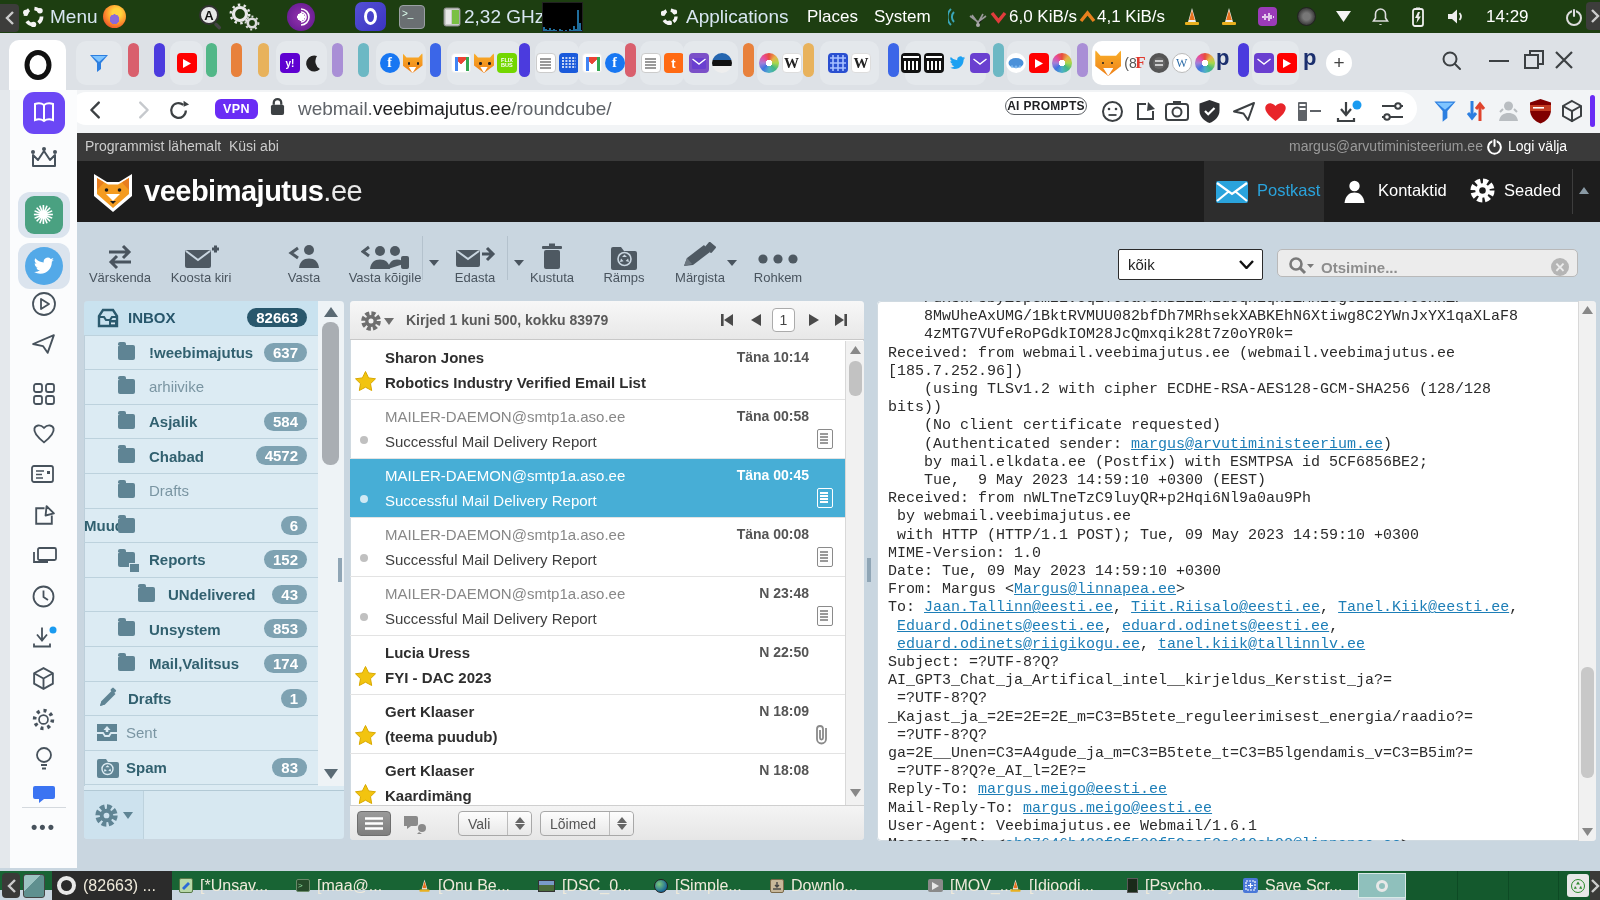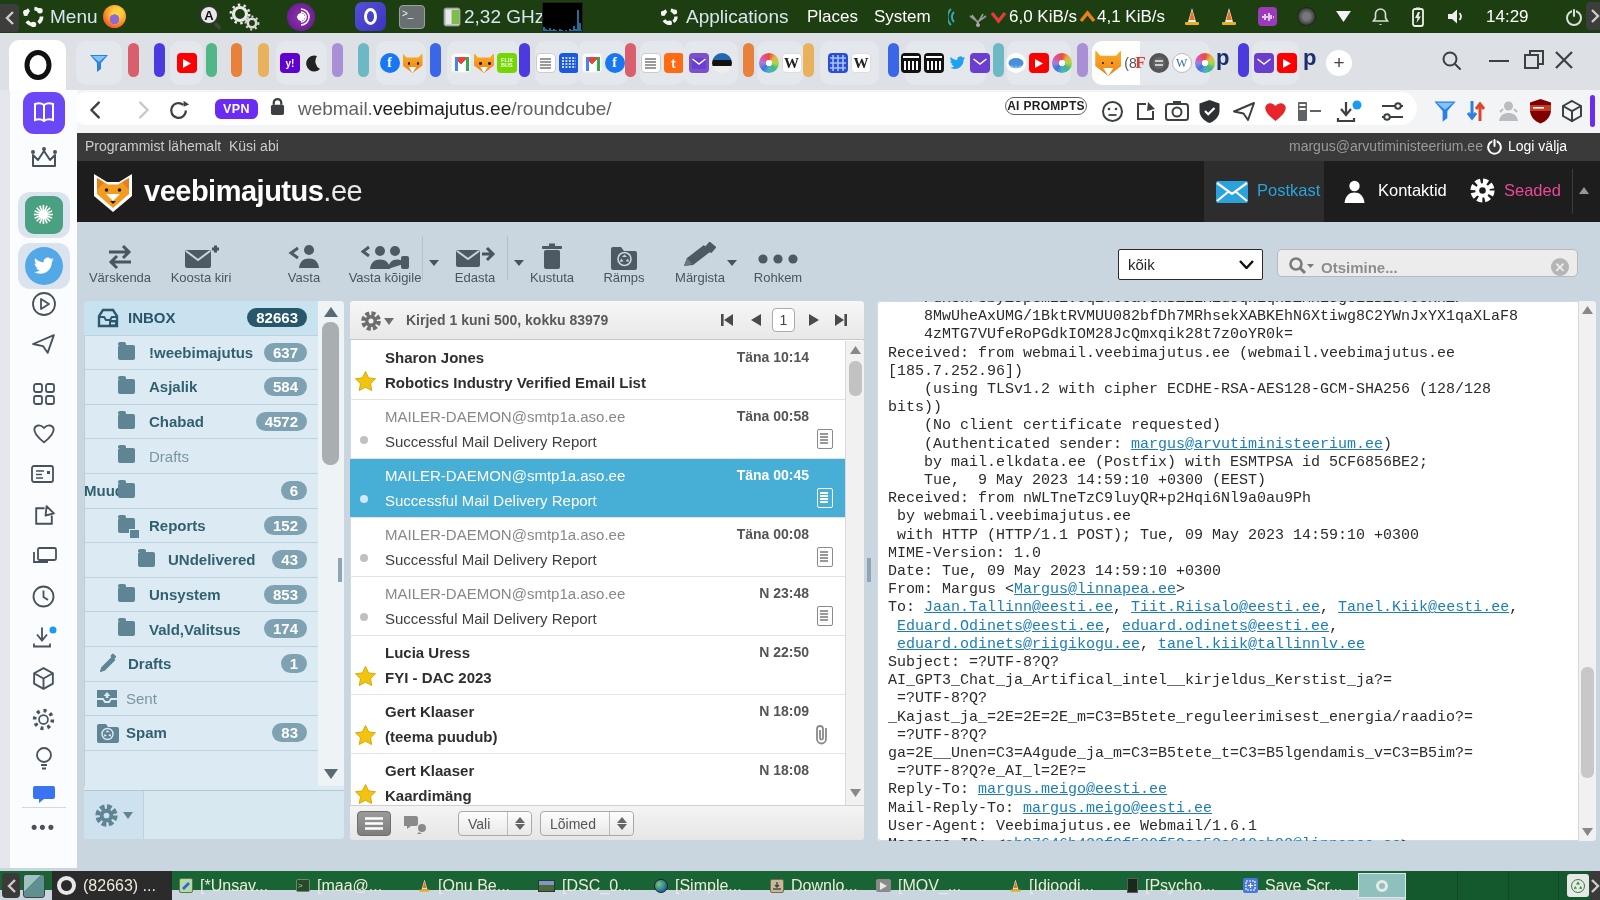--- a/index.html
+++ b/index.html
@@ -640,21 +640,21 @@
    <div class="abs" style="left:1264px;top:17px;"><svg width="27" height="27" viewBox="0 0 27 27">
           <circle cx="13.5" cy="8" r="5.2" fill="#fff"></circle>
           <path d="M3.5 25c.8-7.5 5-10.5 10-10.5s9.2 3 10 10.5z" fill="#fff"></path>
         </svg></div>
    <div class="abs" style="left:1301px;top:20px;color:#fff;font-size:16.5px;">Kontaktid</div>
    <div class="abs" style="left:1392px;top:16px;"><svg width="27" height="27" viewBox="0 0 28 28">
           <circle cx="14" cy="14" r="9" fill="none" stroke="#fff" stroke-width="7" stroke-dasharray="4.7 2.4"></circle>
           <circle cx="14" cy="14" r="7.5" fill="#fff"></circle>
           <circle cx="14" cy="14" r="3.4" fill="#1d1d1d"></circle>
         </svg></div>
-   <div class="abs" style="left:1427px;top:20px;color:#ec4899;font-size:16.5px;">Seaded</div>
+   <div class="abs" style="left:1427px;top:20px;color:#ffffff;font-size:16.5px;">Seaded</div>
    <div class="abs" style="left:1495px;top:8px;width:1px;height:45px;background:#3d3d3d;"></div>
    <div class="abs" style="left:1502px;top:26px;width:0;height:0;border-left:5px solid transparent;border-right:5px solid transparent;border-bottom:7px solid #8a9aa5;"></div>
   </div>
   <div id="toolbar">
    <div class="tbtn" style="left:10px;width:66px;"><div class="ic">
           <svg width="34" height="26" viewBox="0 0 34 26">
             <path d="M6 8h18M20 2l6 6-6 6" fill="none" stroke="#49545e" stroke-width="3"></path>
             <path d="M28 18H10M14 12l-6 6 6 6" fill="none" stroke="#49545e" stroke-width="3"></path>
           </svg>
         </div>Värskenda</div>
@@ -748,20 +748,24 @@
             <rect x="14" y="14.5" width="4" height="1.8" fill="#dcebf3"></rect>
           </svg>
           <span style="margin-left:9px;color:#27566b;">INBOX</span>
           <span class="fbadge" style="background:#28576c;">82663</span>
         </div>
     <div class="frow">
           <span class="ficon"></span>
           <span style="margin-left:65px;">!weebimajutus</span>
           <span class="fbadge">637</span>
         </div>
+    <div class="frow dim">
+          <span class="ficon"></span>
+          <span style="margin-left:65px;">arhiivike</span>
+        </div>
     <div class="frow">
           <span class="ficon"></span>
           <span style="margin-left:65px;">Asjalik</span>
           <span class="fbadge">584</span>
         </div>
     <div class="frow">
           <span class="ficon"></span>
           <span style="margin-left:65px;">Chabad</span>
           <span class="fbadge">4572</span>
         </div>
@@ -784,21 +788,21 @@
           <span style="margin-left:84px;">UNdelivered</span>
           <span class="fbadge">43</span>
         </div>
     <div class="frow">
           <span class="ficon"></span>
           <span style="margin-left:65px;">Unsystem</span>
           <span class="fbadge">853</span>
         </div>
     <div class="frow">
           <span class="ficon"></span>
-          <span style="margin-left:65px;">Vald,Valitsus</span>
+          <span style="margin-left:65px;">Mail,Valitsus</span>
           <span class="fbadge">174</span>
         </div>
     <div class="frow">
           <svg style="margin-left:13px;" width="22" height="22" viewBox="0 0 22 22">
             <path d="M3 19l1.5-5L15 3.5l3.5 3.5L8 17.5z" fill="#5f8494"></path>
             <path d="M3 19l5-1.5-3.5-3.5z" fill="#5f8494"></path>
             <rect x="14" y="1" width="5" height="4" rx="1" transform="rotate(45 16 3)" fill="#5f8494"></rect>
           </svg>
           <span style="margin-left:9px;">Drafts</span>
           <span class="fbadge">1</span>
@@ -1057,21 +1061,21 @@
     </div>
  <div class="tk" style="left:770px;">
       <div style="width:14px;height:14px;background:#c8b89a;border:1px solid #7a6a4a;border-radius:2px;position:relative;">
         <svg width="12" height="12" style="position:absolute;left:0;top:0;">
           <path d="M6 2v5M4 5l2 2 2-2" stroke="#444" stroke-width="1.4" fill="none"></path>
           <path d="M2 9h8" stroke="#444" stroke-width="1.4"></path>
         </svg>
       </div>
       <span>Downlo...</span>
     </div>
- <div class="tk" style="left:850px;padding-left:26px;">
+ <div class="tk" style="left:902px;padding-left:26px;">
       <div style="width:15px;height:13px;background:#8a8a8a;border-radius:2px;display:flex;align-items:center;justify-content:center;">
         <svg width="7" height="8">
           <polygon points="0,0 7,4 0,8" fill="#e8e8e8"></polygon>
         </svg>
       </div>
       <span>[MOV_...</span>
     </div>
  <div class="tk" style="left:1009px;">
       <svg width="13" height="16" viewBox="0 0 18 22">
         <polygon points="9,2 13,16 5,16" fill="#f0f0f0"></polygon>

